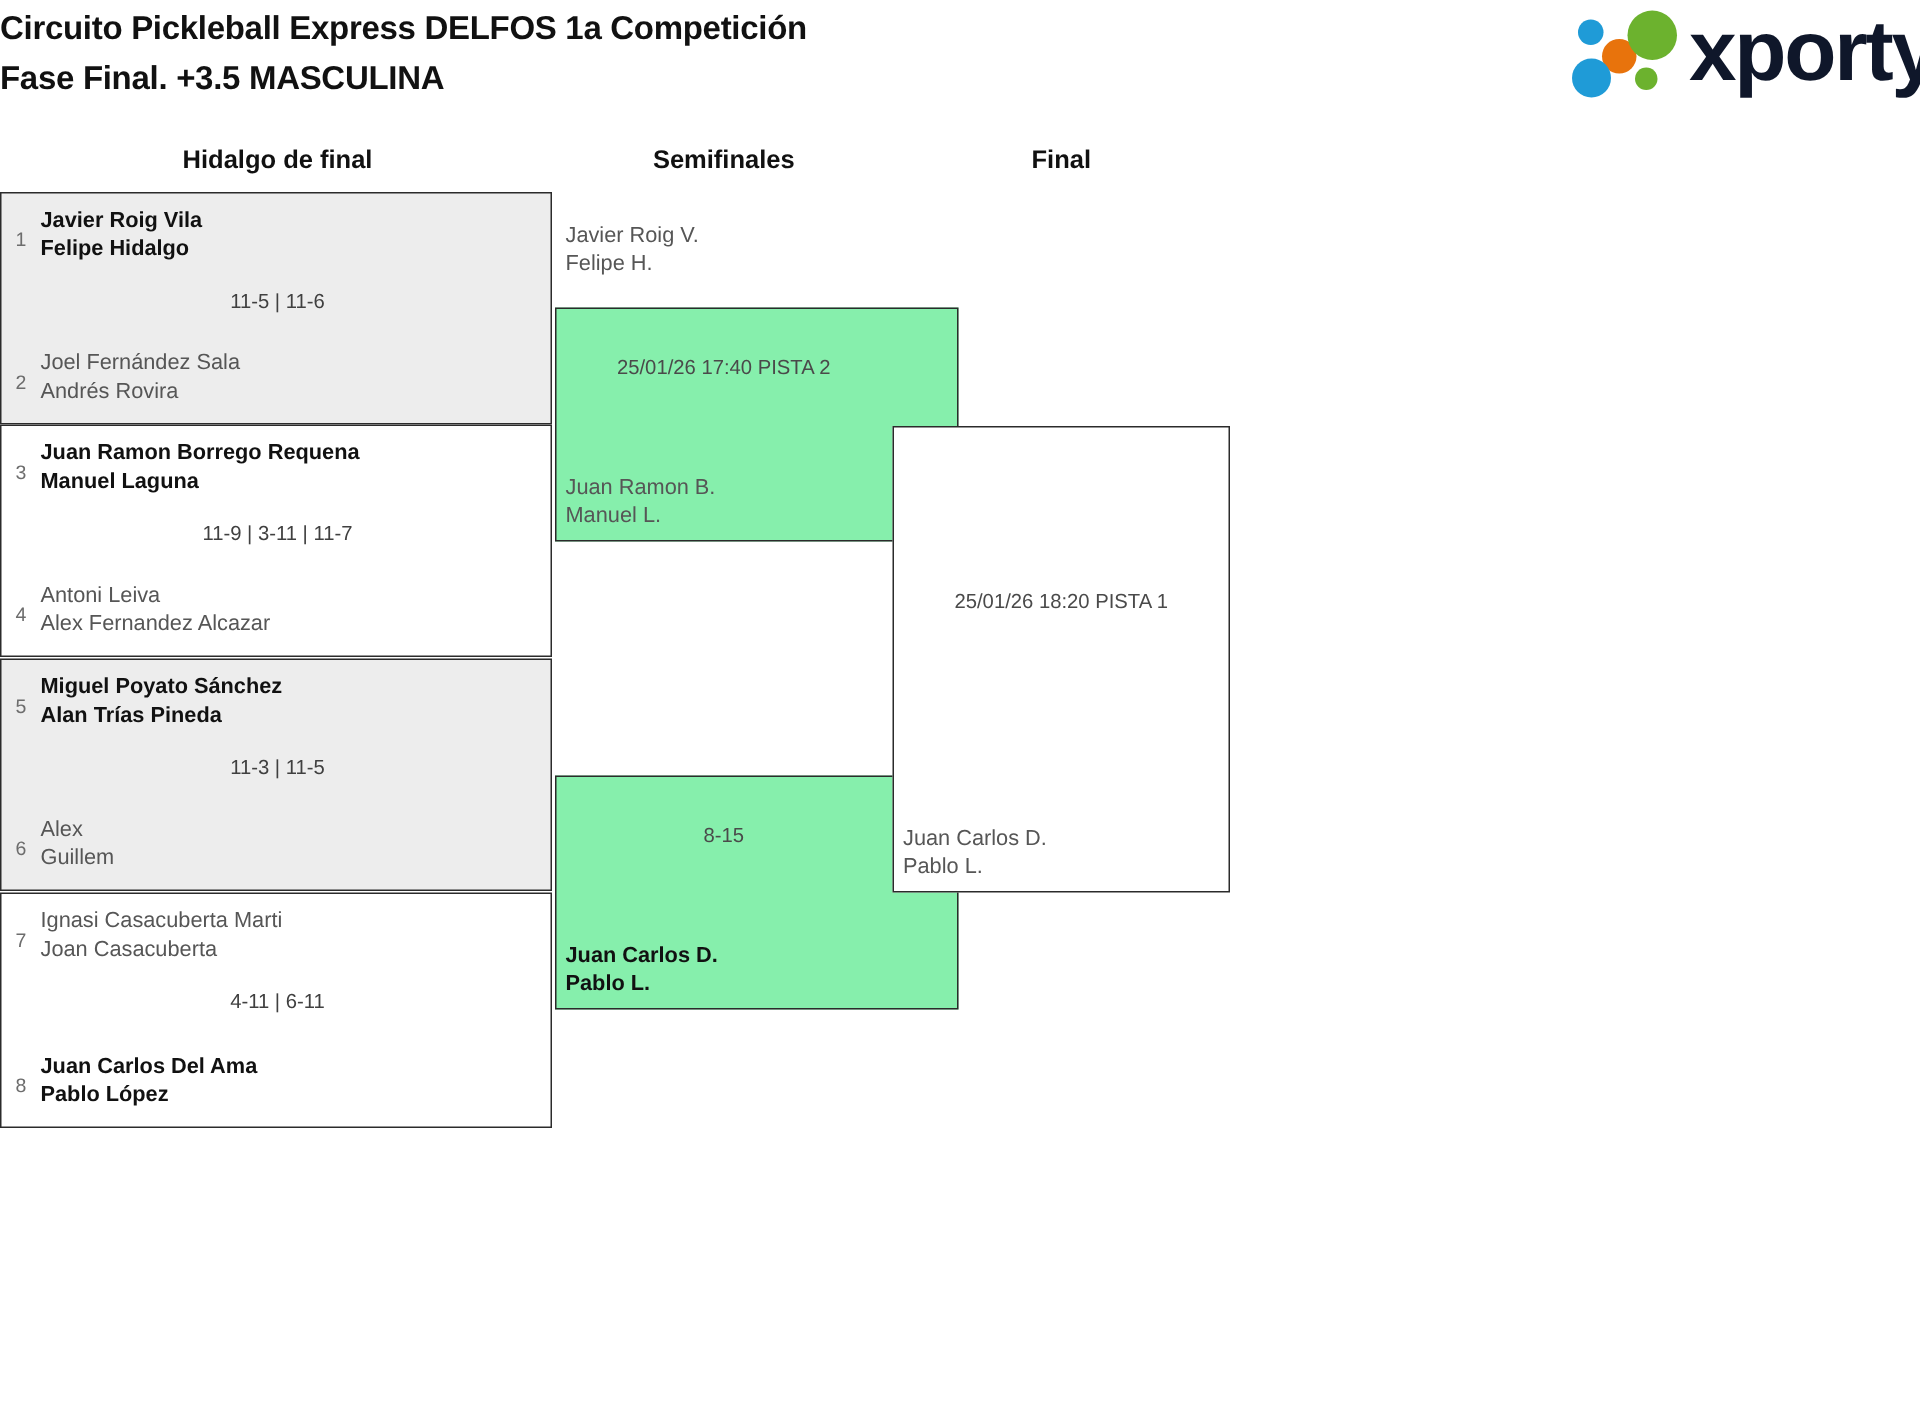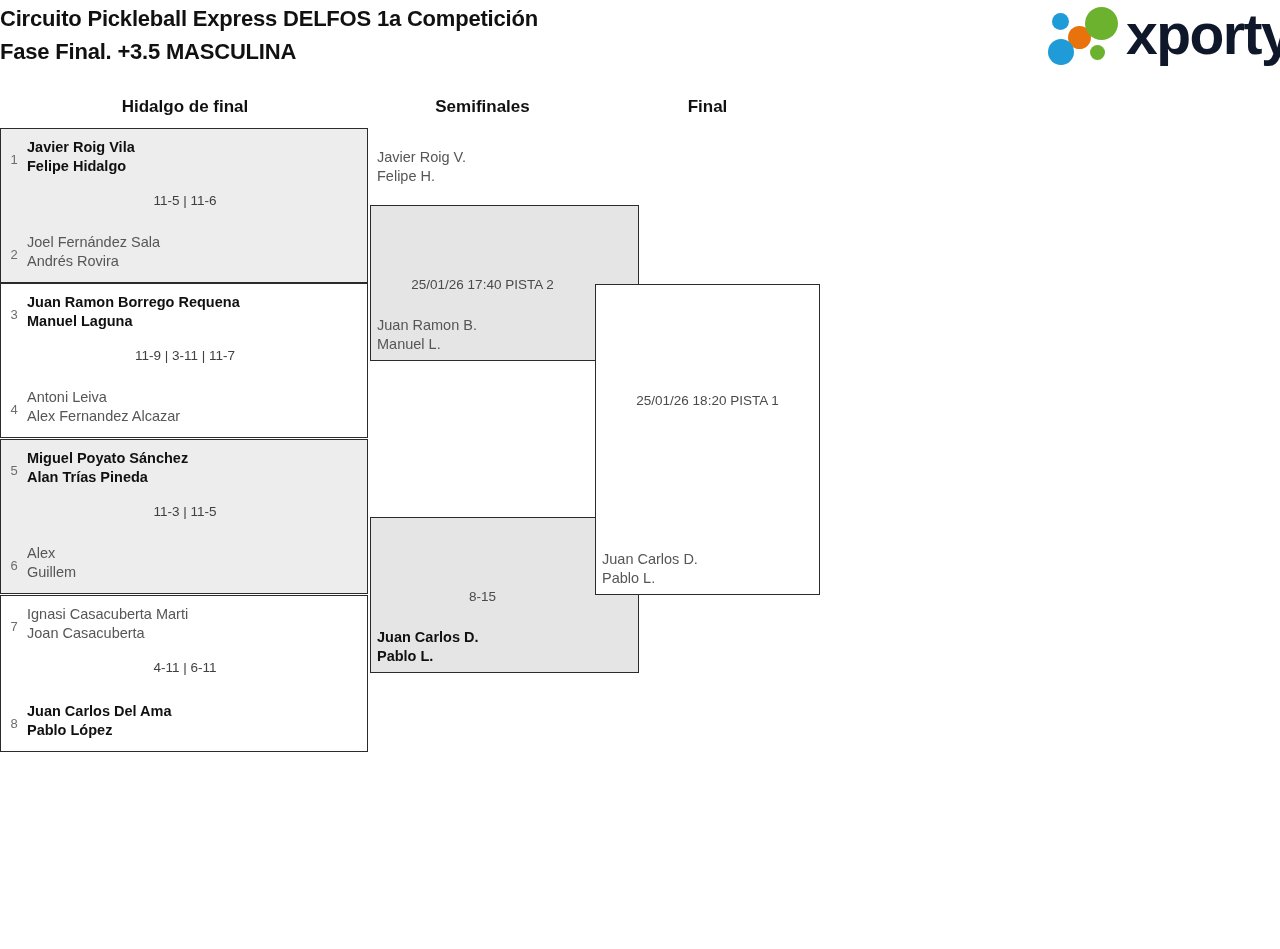--- a/index.html
+++ b/index.html
@@ -133,33 +133,32 @@
   }
 
   
   .sf-match {
     position: absolute;
     left: 370px;
     width: 269px;
     height: 156px;
     border: 1px solid #2b2b2b;
     box-sizing: border-box;
-    background: #e5e5e5;
+    background: #86efac;
   }
   #sf-match-0 { top: 205px; }
   #sf-match-1 { top: 517px; }
 
   .sf-score {
     position: absolute;
     left: 0px; top: 31px;
     width: 223px;
     text-align: center;
     font-size: 13.5px;
     color: #4a4a4a;
-    margin-top: 40px;
   }
 
   .sf-team {
     position: absolute;
     left: 6px;
     width: 215px;
     font-size: 14.5px;
     line-height: 18.5px;
   }
   .sf-team.above { top: -58px; }

